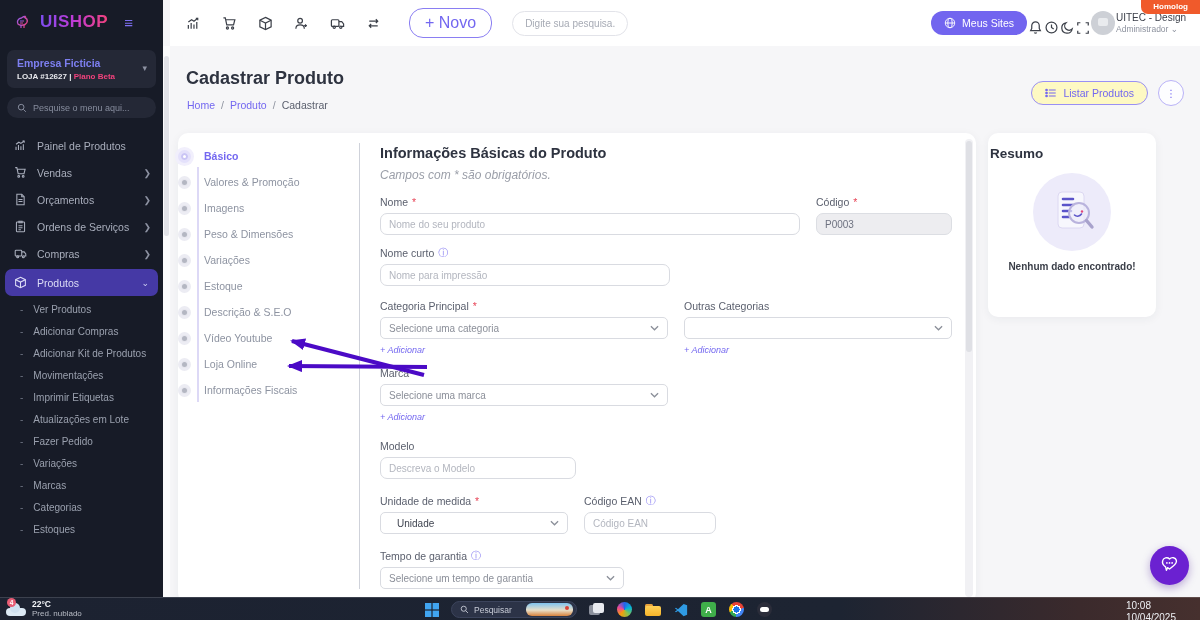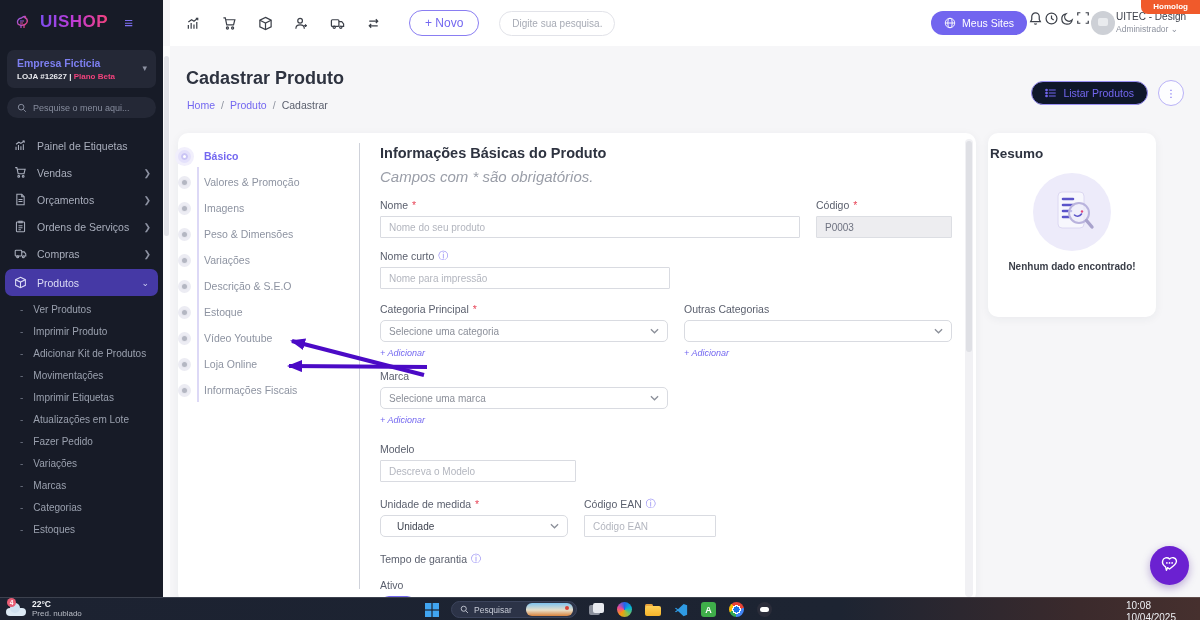--- a/index.html
+++ b/index.html
@@ -27,61 +27,61 @@
   .menu-item.active .chev { color:#cfd0f2; }
   .submenu-item { display:flex; align-items:center; gap:10px; padding:5.5px 12px 5.5px 20px; color:#9aa0ae; font-size:10px; cursor:pointer; }
   .submenu-item .dash { color:#6c7280; font-size:10px; }
   .side-scrollbar { position:absolute; left:163px; top:46px; width:7px; height:551px; background:#fbfbfc; z-index:9; }
   .side-scrollbar .thumb { position:absolute; left:1px; top:10px; width:5px; height:180px; border-radius:3px; background:#e2e3e8; }
 
   
   .topnav { position:absolute; left:170px; top:0; right:0; height:46px; background:#fff; display:flex; align-items:center; padding:0 14px 0 16px; z-index:8; }
   .nav-icons { display:flex; align-items:center; gap:21px; color:#3c4049; }
   .nav-icons .ni { cursor:pointer; }
-  .btn-novo { margin-left:28px; border:1px solid #8a7ef2; color:#7367f0; font-size:12px; padding:5px 15px; border-radius:14px; background:#fff; cursor:pointer; }
+  .btn-novo { margin-left:28px; border:1px solid #8a7ef2; color:#7367f0; font-size:16px; padding:5px 15px; border-radius:14px; background:#fff; cursor:pointer; }
   .nav-search { margin-left:20px; border:1px solid #e2e3e9; border-radius:15px; height:25px; width:116px; padding:0 12px; font-size:10px; color:#5a5f6d; outline:none; }
   .nav-search::placeholder { color:#a7abb5; }
-  .nav-right { margin-left:auto; display:flex; align-items:flex-start; gap:1px; color:#3c4049; }
+  .nav-right { margin-left:auto; display:flex; align-items:flex-end; gap:1px; color:#3c4049; }
   .btn-meus-sites { display:flex; align-items:center; gap:6px; background:#7265ef; color:#fff; font-size:10.5px; border:none; border-radius:15px; padding:6px 13px; cursor:pointer; }
   .avatar { width:24px; height:24px; border-radius:50%; background:#cdd0d6; position:relative; cursor:pointer; }
   .avatar::after { content:""; position:absolute; left:7px; top:7px; width:10px; height:8px; border-radius:2px; background:#e9ebee; }
   .user-block { line-height:1.25; cursor:pointer; }
   .user-name { font-size:10px; color:#3a3e48; }
   .user-role { font-size:8.5px; color:#8d929e; }
   .env-badge { position:absolute; right:0; top:0; background:#f05a2b; color:#fff; font-size:8px; font-weight:bold; padding:2px 12px 3px 12px; border-bottom-left-radius:7px; z-index:20; }
 
   
   .page-title { position:absolute; left:186px; top:68px; font-size:18px; font-weight:bold; color:#2e3340; }
   .breadcrumb { position:absolute; left:187px; top:99px; font-size:10.5px; color:#8d929e; display:flex; gap:6px; }
   .breadcrumb .lnk { color:#7367f0; cursor:pointer; }
   .breadcrumb .cur { color:#5a5f6d; }
   .header-actions { position:absolute; right:16px; top:80px; display:flex; align-items:center; gap:10px; }
-  .btn-listar { display:flex; align-items:center; gap:6px; border:1px solid #9a90f4; color:#7367f0; background:#0f172a; font-size:10.5px; padding:5px 13px; border-radius:15px; cursor:pointer; }
+  .btn-listar { display:flex; align-items:center; gap:6px; border:1px solid #9a90f4; color:#7367f0; background:#fef9c3; font-size:10.5px; padding:5px 13px; border-radius:15px; cursor:pointer; }
   .btn-kebab { width:26px; height:26px; border-radius:50%; border:1px solid #b9b2f7; background:#fdfdff; color:#7367f0; display:flex; align-items:center; justify-content:center; cursor:pointer; font-size:10px; letter-spacing:0; }
 
   
   .card { position:absolute; background:#fff; border-radius:10px; box-shadow:0 2px 10px rgba(40,44,60,.06); }
   .form-card { left:178px; top:133px; width:798px; height:470px; }
   .stepper { position:absolute; left:0; top:10px; width:180px; }
   .step-line { position:absolute; left:19px; top:24px; width:2px; height:235px; background:#ddd9f6; }
   .step { position:relative; display:flex; align-items:center; gap:13px; height:26px; cursor:pointer; }
   .step-dot { width:13px; height:13px; border-radius:50%; background:#e6e6ee; border:3px solid #ececf3; position:relative; z-index:2; }
   .step-dot::after { content:""; position:absolute; inset:1px; border-radius:50%; background:#b4b7c2; }
   .step.active .step-dot { background:#fff; border-color:#e4e1fb; box-shadow:0 0 0 3px #f1effc; }
   .step.active .step-dot::after { background:#fff; border:2px solid #cac5f5; inset:0; }
   .step-label { font-size:10.5px; color:#8d93a1; }
   .step.active .step-label { color:#7367f0; font-weight:bold; }
   .form-divider { position:absolute; left:181px; top:10px; bottom:14px; width:1px; background:#cfd2da; }
   .form-col { position:absolute; left:202px; top:12px; width:572px; }
   .form-title { font-size:14.5px; font-weight:bold; color:#2e3340; }
-  .form-note { margin-top:7px; font-size:15px; font-style:italic; color:#9a9ea8; }
+  .form-note { margin-top:7px; font-size:12px; font-style:italic; color:#9a9ea8; }
   .f-label { font-size:10.5px; color:#5a5f6d; margin-bottom:5px; display:flex; align-items:center; gap:4px; }
   .req { color:#e8485a; }
   .info-i { color:#8a80f2; font-size:10px; line-height:1; cursor:pointer; }
-  .t-input { height:22px; border:1px solid #d9dbe1; border-radius:1px; padding:0 8px; font-size:10px; color:#3f4450; outline:none; width:100%; background:#fff; }
+  .t-input { height:22px; border:1px solid #d9dbe1; border-radius:7px; padding:0 8px; font-size:10px; color:#3f4450; outline:none; width:100%; background:#fff; }
   .t-input::placeholder { color:#b3b6bf; }
   .t-input:disabled { background:#ededf0; color:#6e7280; border-color:#dcdee3; }
   .sel { height:22px; border:1px solid #d9dbe1; border-radius:5px; padding:0 8px; display:flex; align-items:center; justify-content:space-between; cursor:pointer; background:#fff; }
   .sel span { font-size:10px; color:#8b8f99; }
   .sel.filled span { color:#3f4450;padding-left:8px; }
   .add-link { margin-top:5px; font-size:9px; font-style:italic; color:#7367f0; cursor:pointer; display:inline-block; }
   .row { display:flex; gap:16px; }
   .mt14 { margin-top:14px; } .mt12 { margin-top:12px; } .mt10 { margin-top:10px; } .mt16 { margin-top:16px; }
   .toggle { width:36px; height:18px; border-radius:10px; background:#7367f0; position:relative; cursor:pointer; margin-top:4px; }
   .toggle .knob { position:absolute; right:2px; top:2px; width:14px; height:14px; border-radius:50%; background:#fff; }
@@ -174,21 +174,21 @@
     <span>Pesquise o menu aqui...</span>
   </div>
 
   <div class="menu">
     <div class="menu-item">
       <svg width="13" height="13" viewBox="0 0 16 16" fill="none" stroke="#a9aebc" stroke-width="1.3">
         <path d="M2.5 13.5v-4M5.5 13.5v-6M8.5 13.5v-4.5M11.5 13.5v-7"></path>
           <path d="M2.5 6.5 6 4l2.5 1.5 4-3"></path>
           <path d="M10.5 2.5h2v2"></path>
       </svg>
-      <span>Painel de Etiquetas</span>
+      <span>Painel de Produtos</span>
     </div>
     <div class="menu-item">
       <svg width="13" height="13" viewBox="0 0 16 16" fill="none" stroke="#a9aebc" stroke-width="1.3">
         <path d="M1.5 2h2l1.6 7.5h7.2l1.4-5.5H4.2"></path>
           <circle cx="5.8" cy="12.8" r="1.1"></circle>
           <circle cx="11.3" cy="12.8" r="1.1"></circle>
       </svg>
       <span>Vendas</span>
       <span class="chev">❯</span>
     </div>
@@ -228,21 +228,21 @@
       <span>Produtos</span>
       <span class="chev">⌄</span>
     </div>
 
     <div class="submenu-item">
         <span class="dash">-</span>
         <span>Ver Produtos</span>
       </div>
     <div class="submenu-item">
         <span class="dash">-</span>
-        <span>Imprimir Produto</span>
+        <span>Adicionar Compras</span>
       </div>
     <div class="submenu-item">
         <span class="dash">-</span>
         <span>Adicionar Kit de Produtos</span>
       </div>
     <div class="submenu-item">
         <span class="dash">-</span>
         <span>Movimentações</span>
       </div>
     <div class="submenu-item">
@@ -404,25 +404,25 @@
     <div class="step">
         <span class="step-dot"></span>
         <span class="step-label">Peso &amp; Dimensões</span>
       </div>
     <div class="step">
         <span class="step-dot"></span>
         <span class="step-label">Variações</span>
       </div>
     <div class="step">
         <span class="step-dot"></span>
+        <span class="step-label">Estoque</span>
+      </div>
+    <div class="step">
+        <span class="step-dot"></span>
         <span class="step-label">Descrição &amp; S.E.O</span>
-      </div>
-    <div class="step">
-        <span class="step-dot"></span>
-        <span class="step-label">Estoque</span>
       </div>
     <div class="step">
         <span class="step-dot"></span>
         <span class="step-label">Vídeo Youtube</span>
       </div>
     <div class="step">
         <span class="step-dot"></span>
         <span class="step-label">Loja Online</span>
       </div>
     <div class="step">
@@ -529,20 +529,26 @@
           </div>
         <input class="t-input" placeholder="Código EAN" style="">
       </div>
     </div>
 
     <div class="mt16" style="width:244px">
       <div class="f-label">
           <span>Tempo de garantia</span>
           <span class="info-i">ⓘ</span>
         </div>
+      <div class="sel">
+        <span>Selecione um tempo de garantia</span>
+        <svg width="9" height="6" viewBox="0 0 10 6">
+            <path d="M1 1l4 4 4-4" fill="none" stroke="#8b8f99" stroke-width="1.4"></path>
+          </svg>
+      </div>
     </div>
 
     <div class="mt14">
       <div class="f-label">
           <span>Ativo</span>
         </div>
       <div class="toggle">
           <span class="knob"></span>
         </div>
     </div>

